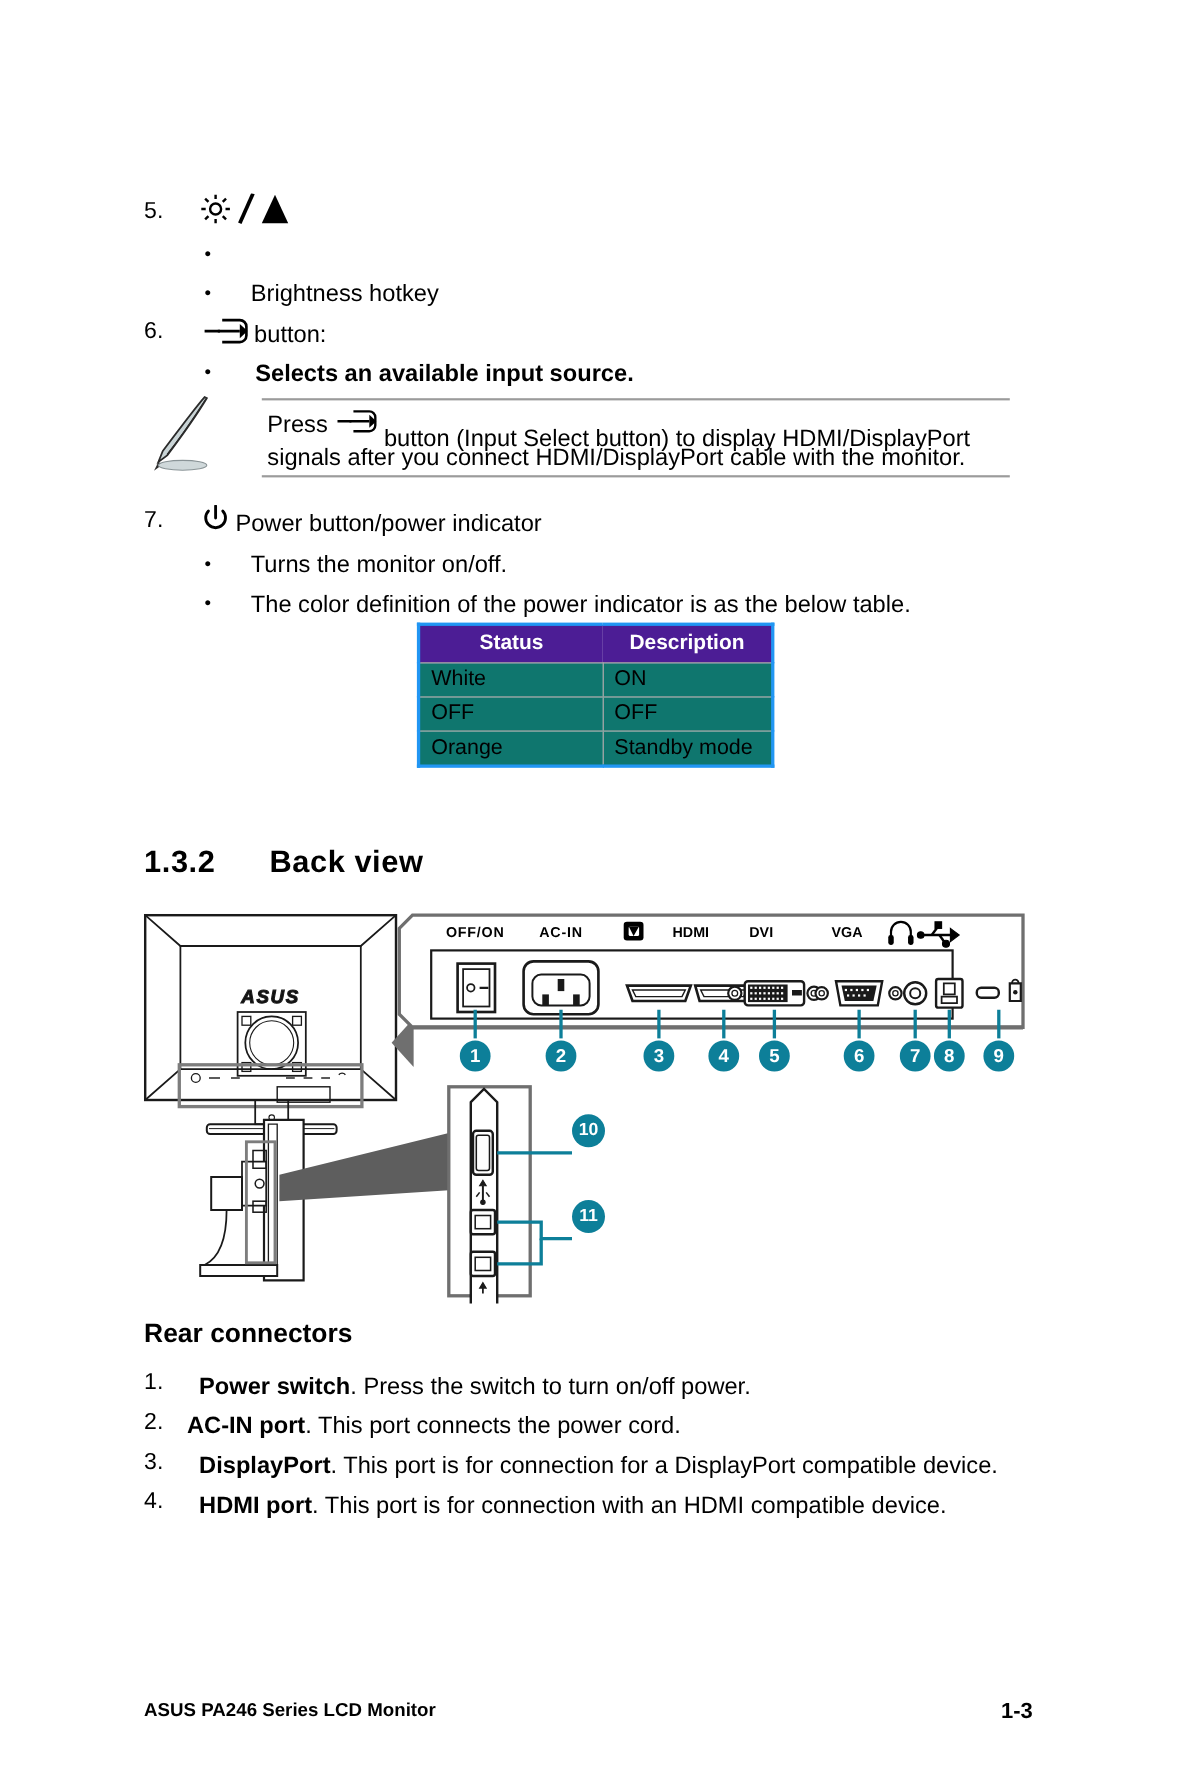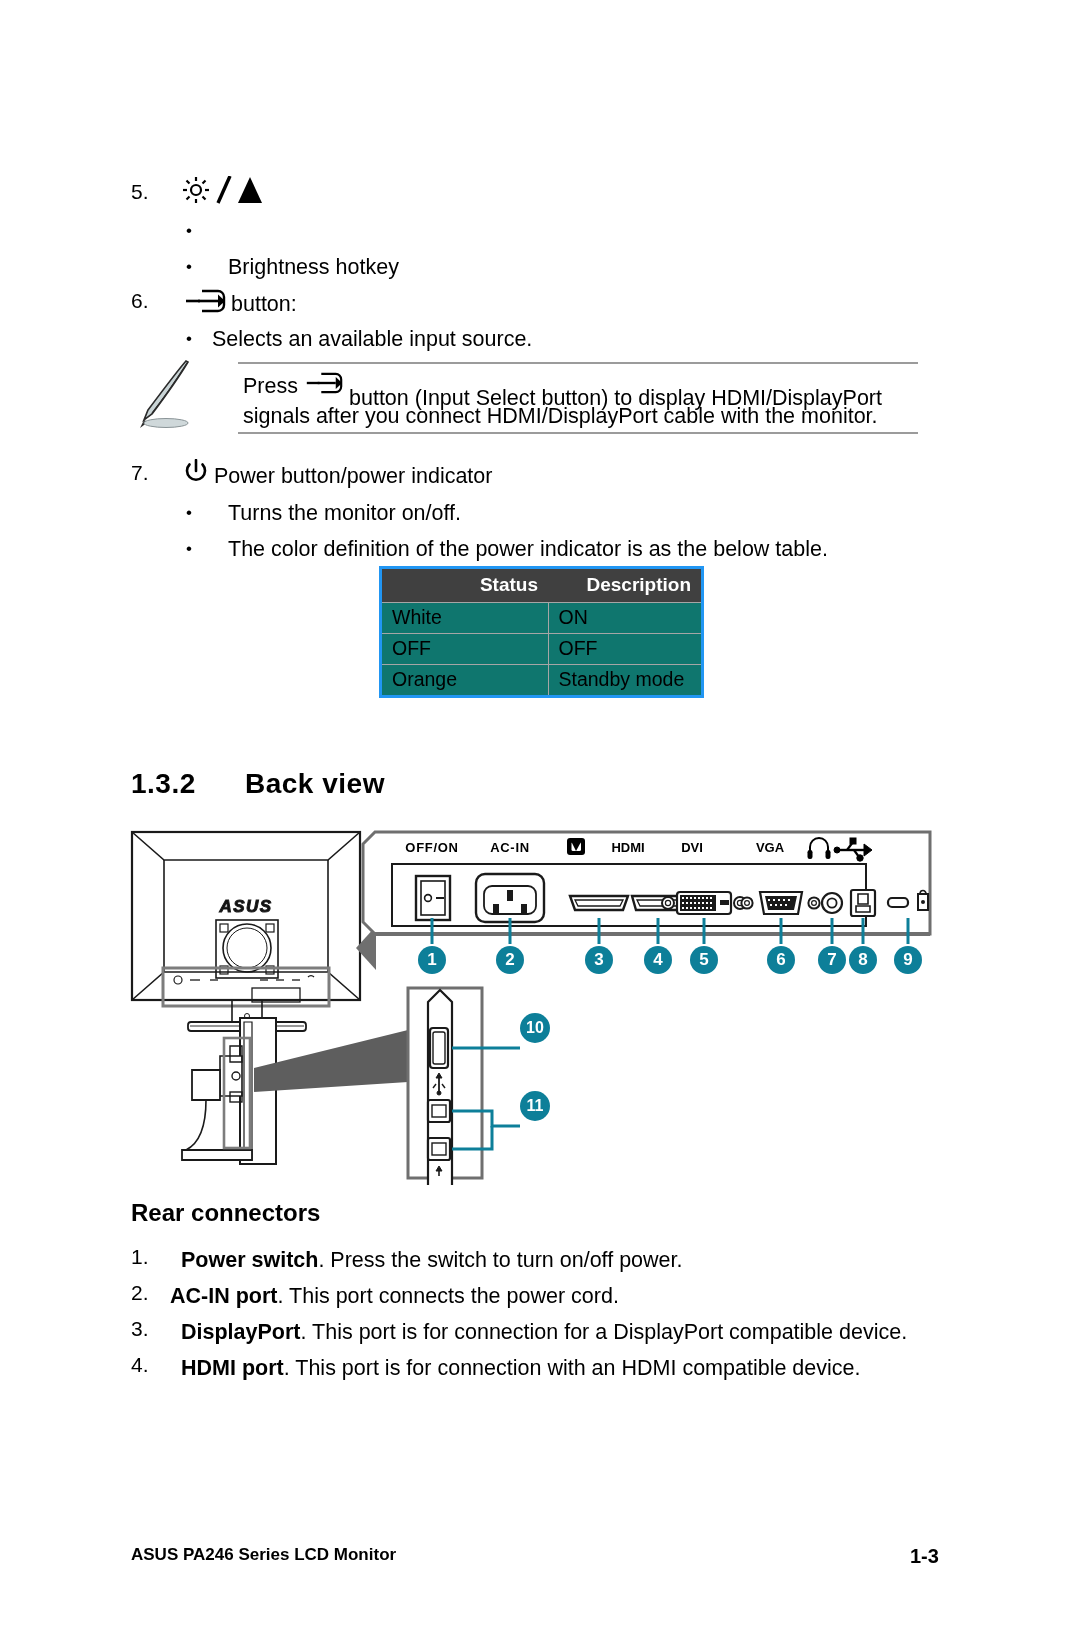--- a/index.html
+++ b/index.html
@@ -67,25 +67,25 @@
   .status-table {
     position: absolute;
     left: 379px;
     top: 566px;
     width: 325px;
     border-collapse: collapse;
     border: 3px solid #2196f3;
     background: #ffffff;
   }
   .status-table th {
-    background: #404040;
+    background: #4c1d95;
     color: #ffffff;
     font-size: 19px;
     font-weight: bold;
-    text-align: right;
+    text-align: center;
     padding: 5px 10px 6px 10px;
     border: none;
   }
   .status-table th.c1 { width: 146px; }
   .status-table td {
     font-size: 19.5px;
     padding: 3px 10px 4px 10px;
     border-top: 1.5px solid #a6a6a6;
     border-right: 1.5px solid #a6a6a6;
     background: #0f766e;
@@ -192,21 +192,21 @@
 
   <svg style="position:absolute; left:184px; top:288px;" width="42" height="26" viewBox="0 0 42 26">
     <path d="M14 13 H34" stroke="#000" stroke-width="2.6" fill="none"></path>
     <polygon points="34,6.5 34,19.5 41,13" fill="#000"></polygon>
     <path d="M18 3 H34 A6 6 0 0 1 40 9 V17 A6 6 0 0 1 34 23 H18" stroke="#000" stroke-width="2.4" fill="none"></path>
     <path d="M2 13 H16" stroke="#000" stroke-width="2.6" fill="none"></path>
   </svg>
   <span class="txt" style="left:231px; top:289px;">button:</span>
 
   <span class="bullet" style="left:186px; top:324px;">•</span>
-  <span class="txt" style="left:212px; top:324px;">Selects an available input source.</span>
+  <span class="txt" style="left:232px; top:324px;font-weight:bold;">Selects an available input source.</span>
 
   <div class="note-rule" style="left:238px; top:362px; width:680px;"></div>
   <div class="note-rule" style="left:238px; top:432px; width:680px;"></div>
 
   <svg class="note-pencil" viewBox="0 0 80 72">
     <path d="M58 4 C52 14 34 40 22 56 L14 62 L18 52 C30 36 48 12 56 3 Z" fill="#c9d4d6" stroke="#2b2b2b" stroke-width="1.6"></path>
     <path d="M57 5 C50 16 34 40 22 55" stroke="#2b2b2b" stroke-width="1.2" fill="none"></path>
     <path d="M14 62 L10 70 L18 64 Z" fill="#2b2b2b"></path>
     <ellipse cx="36" cy="65" rx="22" ry="4.5" fill="#cfd8da" stroke="#8a9497" stroke-width="1"></ellipse>
   </svg>

